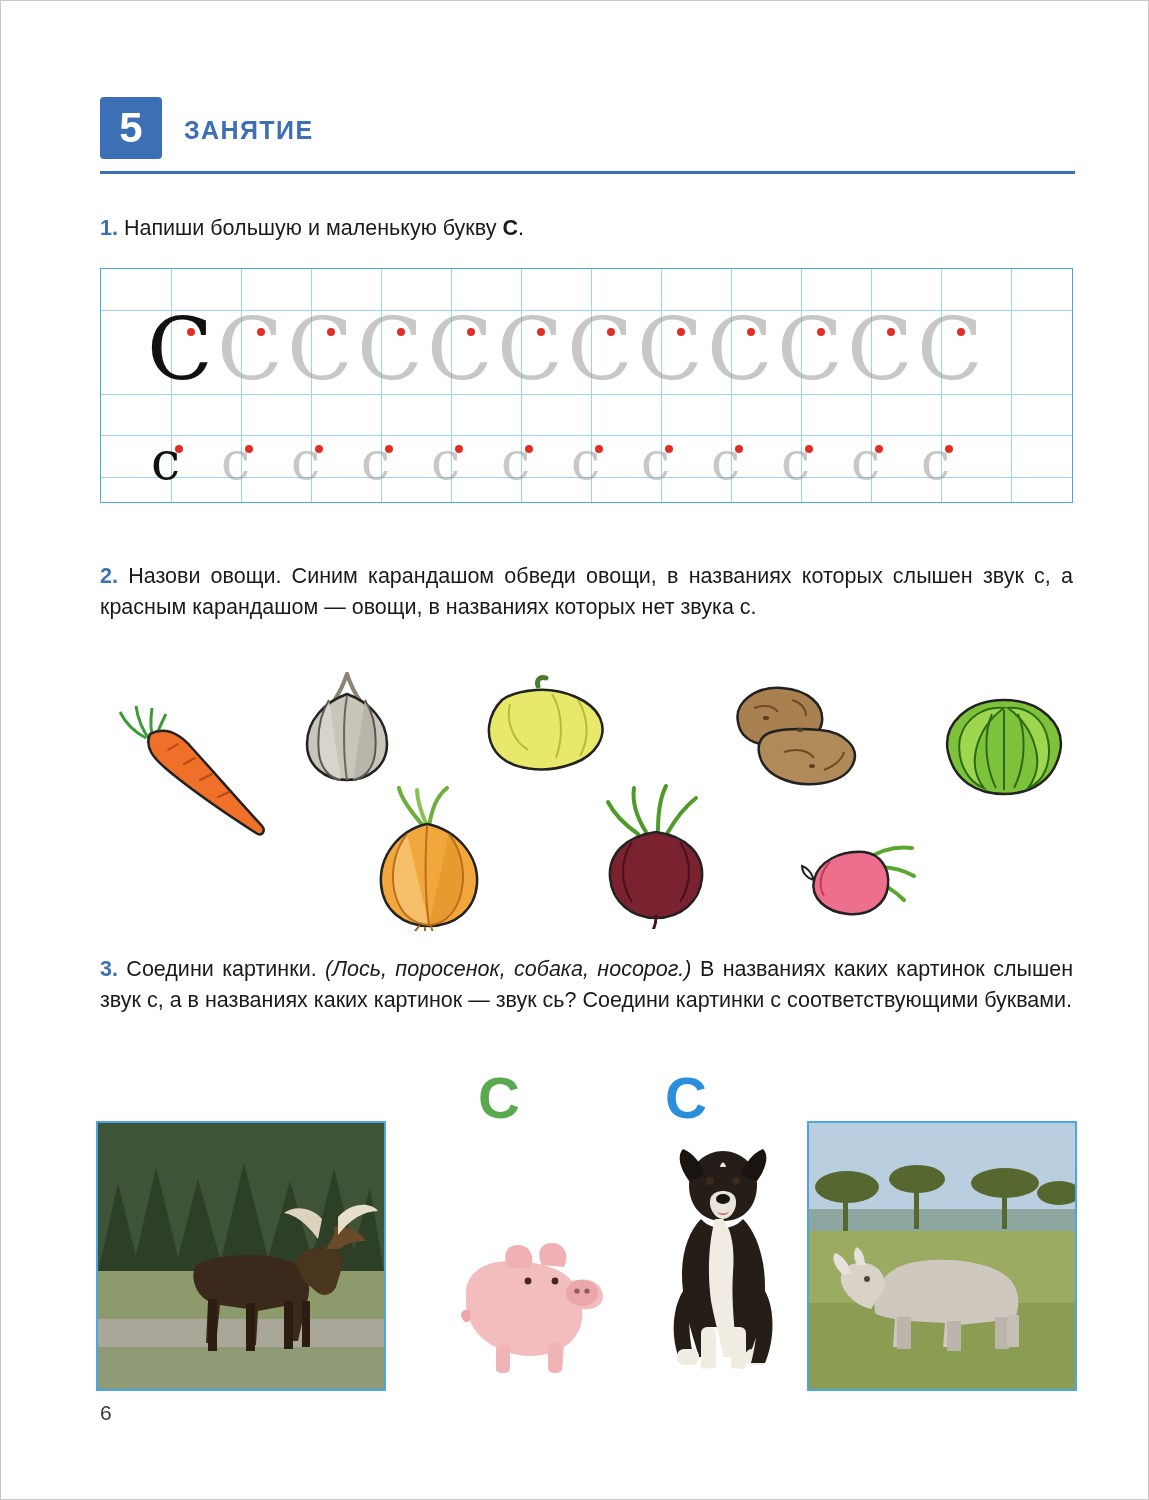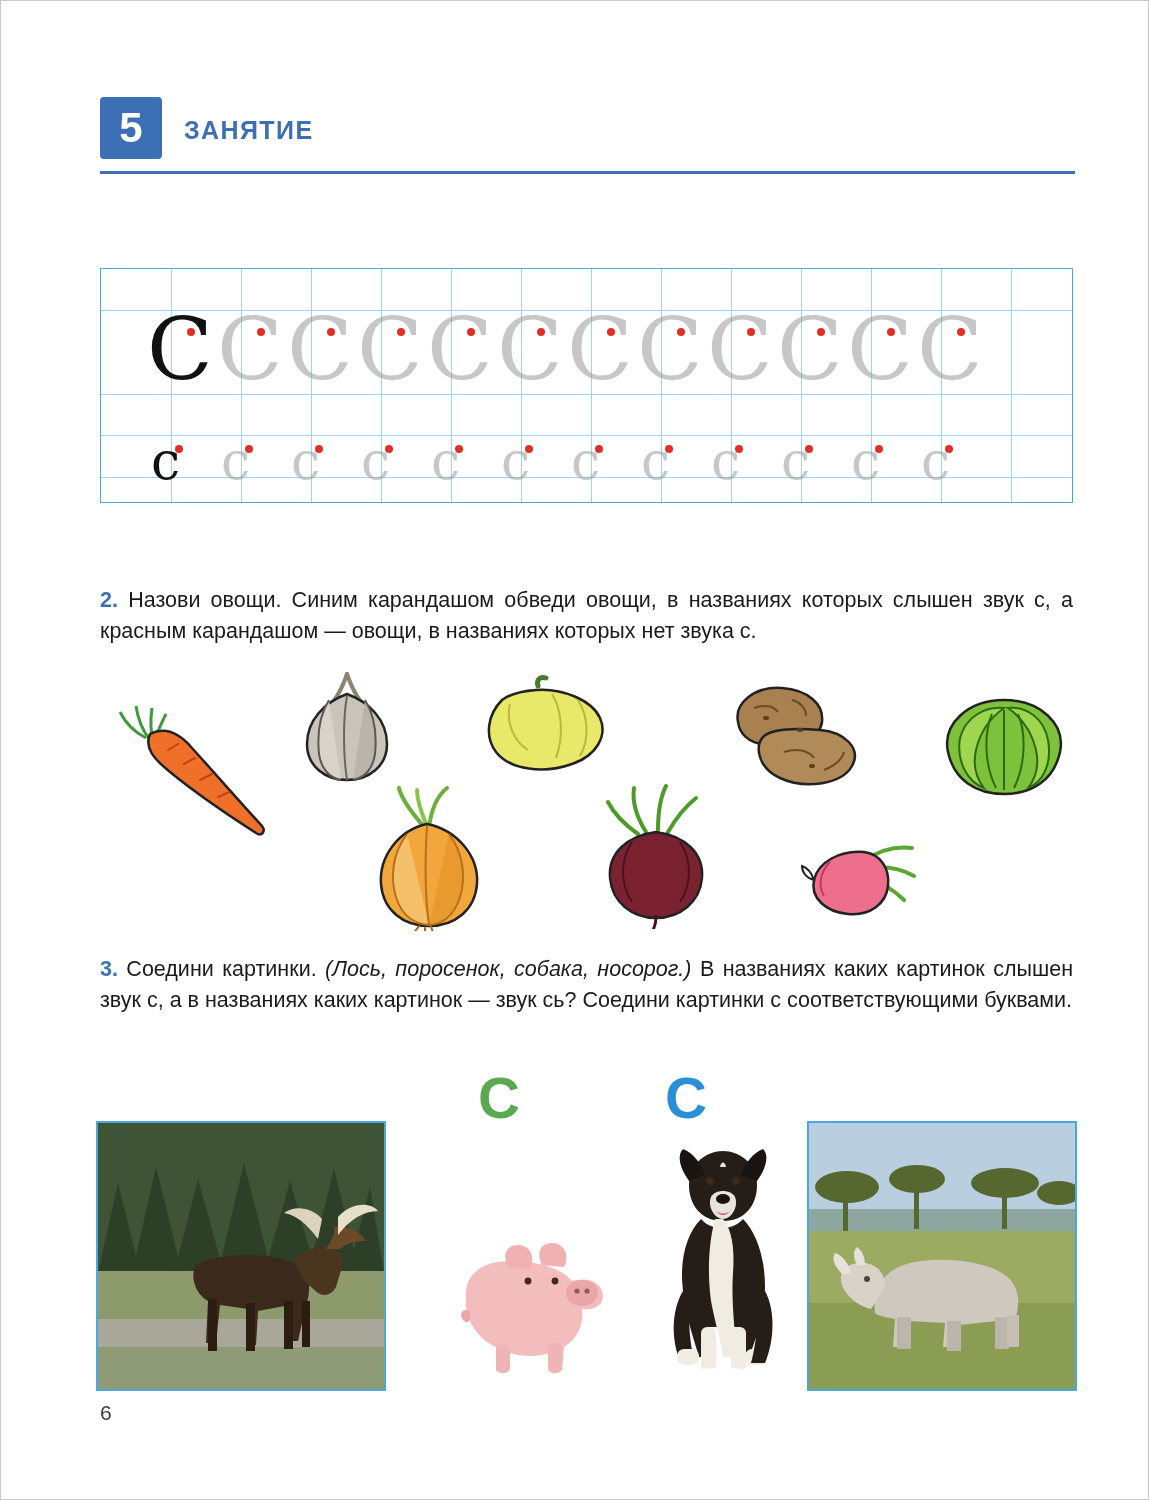--- a/index.html
+++ b/index.html
@@ -179,20 +179,24 @@
 
 <div class="page">
   <div class="content">
 
     <div class="header">
       <div class="lesson-badge">5</div>
       <div class="lesson-word">ЗАНЯТИЕ</div>
       <div class="header-rule"></div>
     </div>
 
+    <div class="task" style="left:0; top:212px;">
+      <span class="num">1.</span>
+      <span>Напиши большую и маленькую букву </span><span class="bold-letter">С</span><span>.</span>
+    </div>
 
     <div class="copybook">
 
       <div class="grid-h" style="top:41px;"></div>
       <div class="grid-h" style="top:125px;"></div>
       <div class="grid-h" style="top:166px;"></div>
       <div class="grid-h" style="top:208px;"></div>
 
       <div class="grid-v" style="left:70px;"></div>
       <div class="grid-v" style="left:140px;"></div>
@@ -256,21 +260,21 @@
           <div class="reddot" style="left: 634px; top: 10px;"></div>
           <div class="glyph dot-low" style="left: 680px; top: 0px; opacity: 0.55; color: rgb(154, 154, 154);">с</div>
           <div class="reddot" style="left: 704px; top: 10px;"></div>
           <div class="glyph dot-low" style="left: 750px; top: 0px; opacity: 0.55; color: rgb(154, 154, 154);">с</div>
           <div class="reddot" style="left: 774px; top: 10px;"></div>
           <div class="glyph dot-low" style="left: 820px; top: 0px; opacity: 0.55; color: rgb(154, 154, 154);">с</div>
           <div class="reddot" style="left: 844px; top: 10px;"></div>
         </div>
     </div>
 
-    <div class="task justify" style="left:0; top:584px; width:973px;">
+    <div class="task justify" style="left:0; top:560px; width:973px;">
       <span class="num">2.</span>
       <span>Назови овощи. Синим карандашом обведи овощи, в названиях которых слышен звук с, а красным карандашом — овощи, в названиях которых нет звука с.</span>
     </div>
 
     <div class="veg-area">
 
       <div class="veg" style="left:0px; top:42px;">
         <svg width="185" height="145" viewBox="0 0 185 145">
           <g stroke="#2a2a2a" stroke-width="2.5" fill="none">
             <path d="M20 14 C26 26 34 34 46 40" stroke="#3f9b3a" stroke-width="3"></path>

